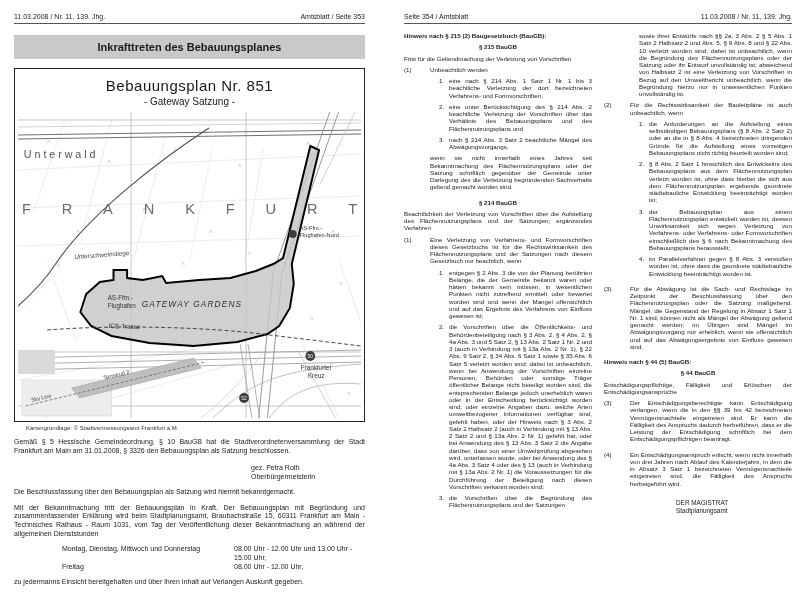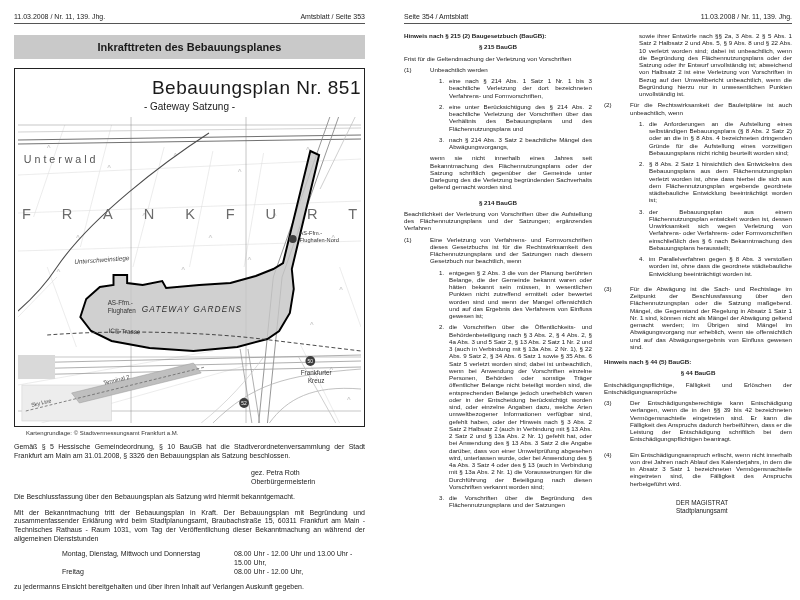--- a/index.html
+++ b/index.html
@@ -11,21 +11,21 @@
   .page-left  { left:14px;  width:351px; }
   .page-right { left:404px; width:388px; }
 
   .pg-header { display:flex; justify-content:space-between; font-size:7px; color:#222;
                border-bottom:1px solid #555; padding-bottom:3px; }
 
   
   .title-bar { margin-top:11px; background:#c9c9c9; text-align:center;
                font-weight:bold; font-size:11px; padding:6px 0; }
   .map-frame { margin-top:9px; border:1px solid #222; padding:4px 3px 3px 3px; }
-  .map-title { text-align:right; font-size:19px; letter-spacing:.5px; margin-top:4px; }
+  .map-title { text-align:center; font-size:15px; letter-spacing:.5px; margin-top:4px; }
   .map-subtitle { text-align:center; font-size:10px; margin:2px 0 5px 0; }
   .map-svg { display:block; width:100%; height:306px; background:#fff; }
   .map-caption { font-size:6px; color:#333; margin:3px 0 0 12px; }
 
   .ltext { font-size:7px; line-height:1.26; text-align:justify; }
   .lp { margin-top:7px; }
   .signature { margin:7px 14px 0 auto; width:100px; font-size:7px; line-height:1.3; }
   .schedule { margin:5px 0 0 48px; font-size:7px; line-height:1.3;
               display:grid; grid-template-columns:172px 1fr; }
 

